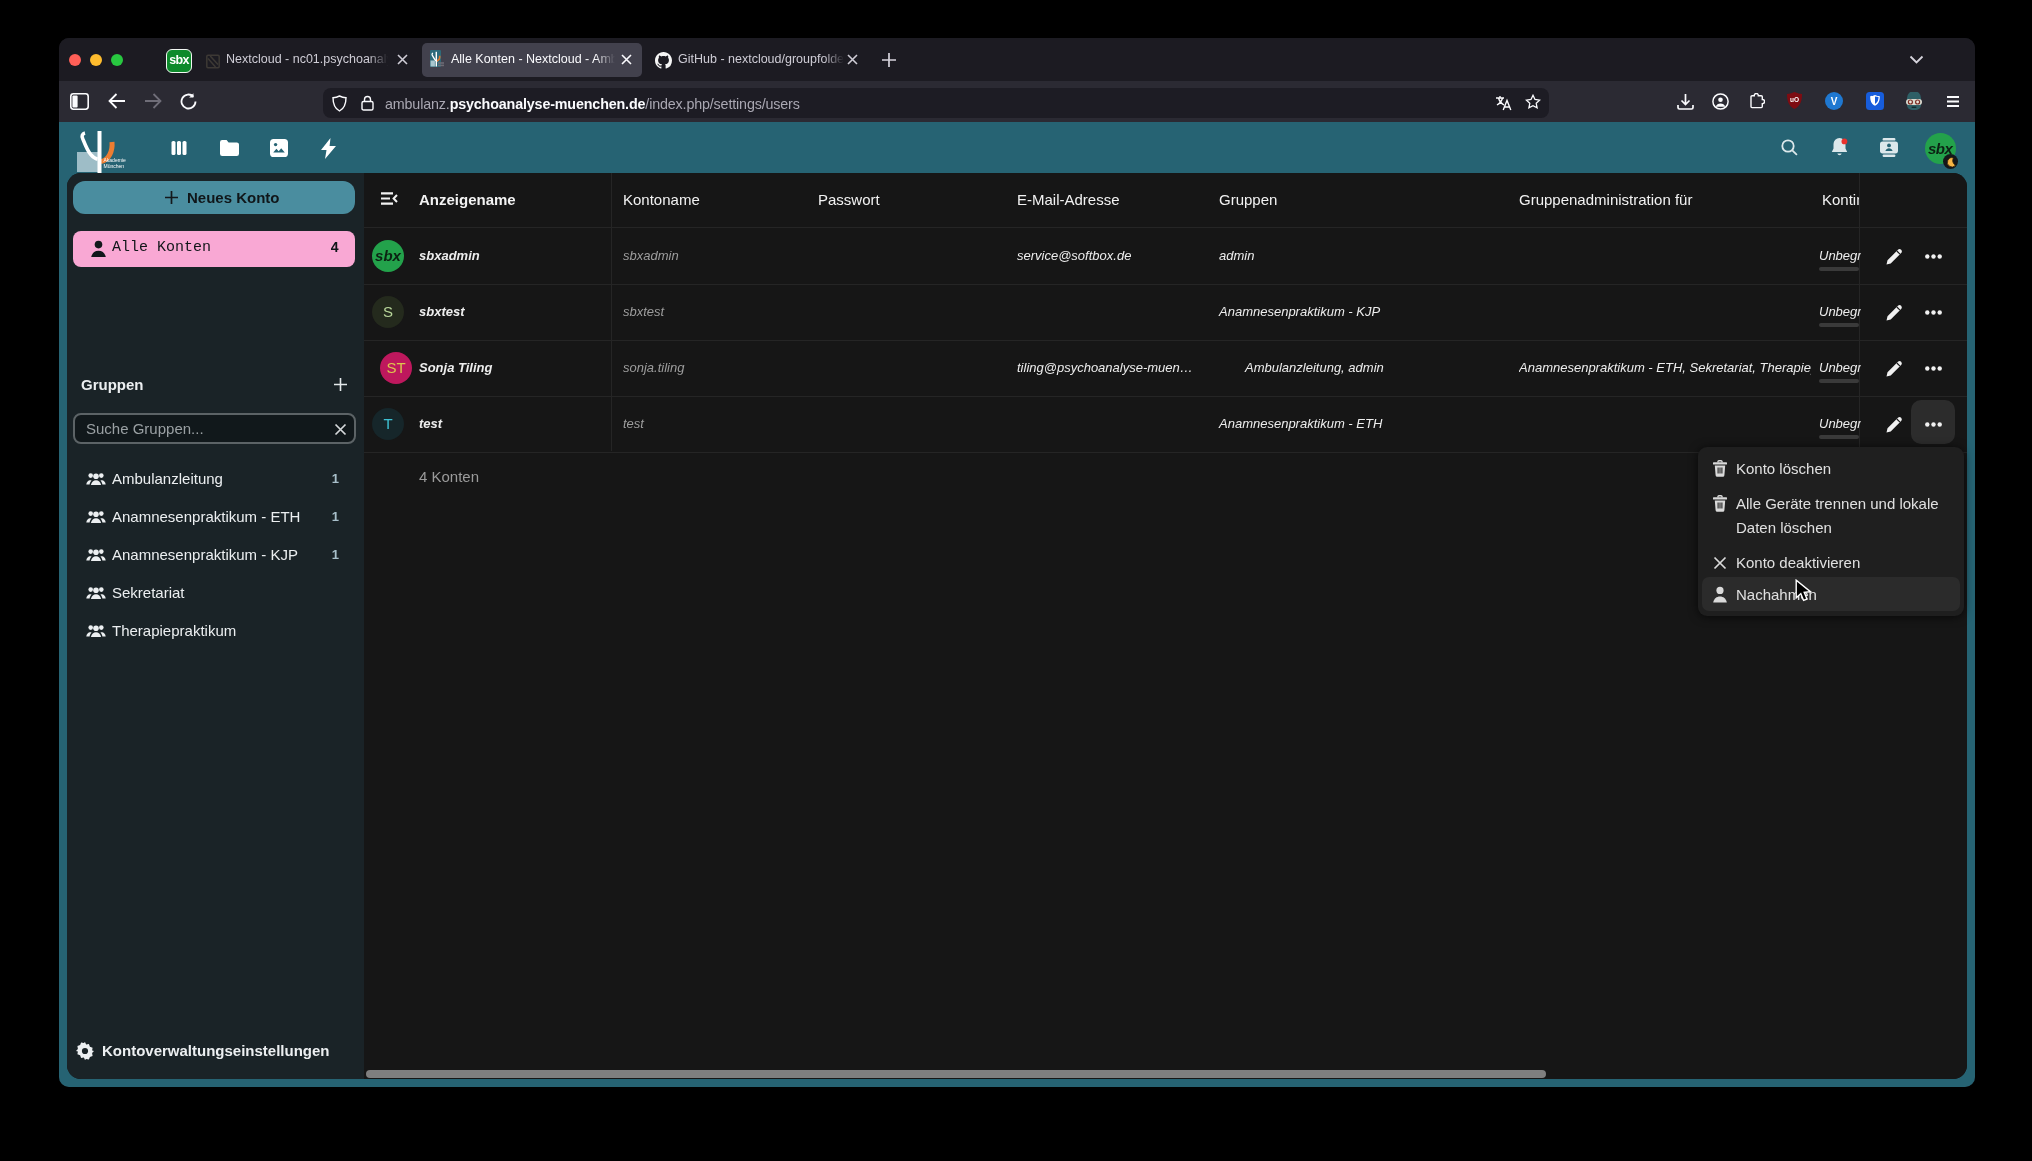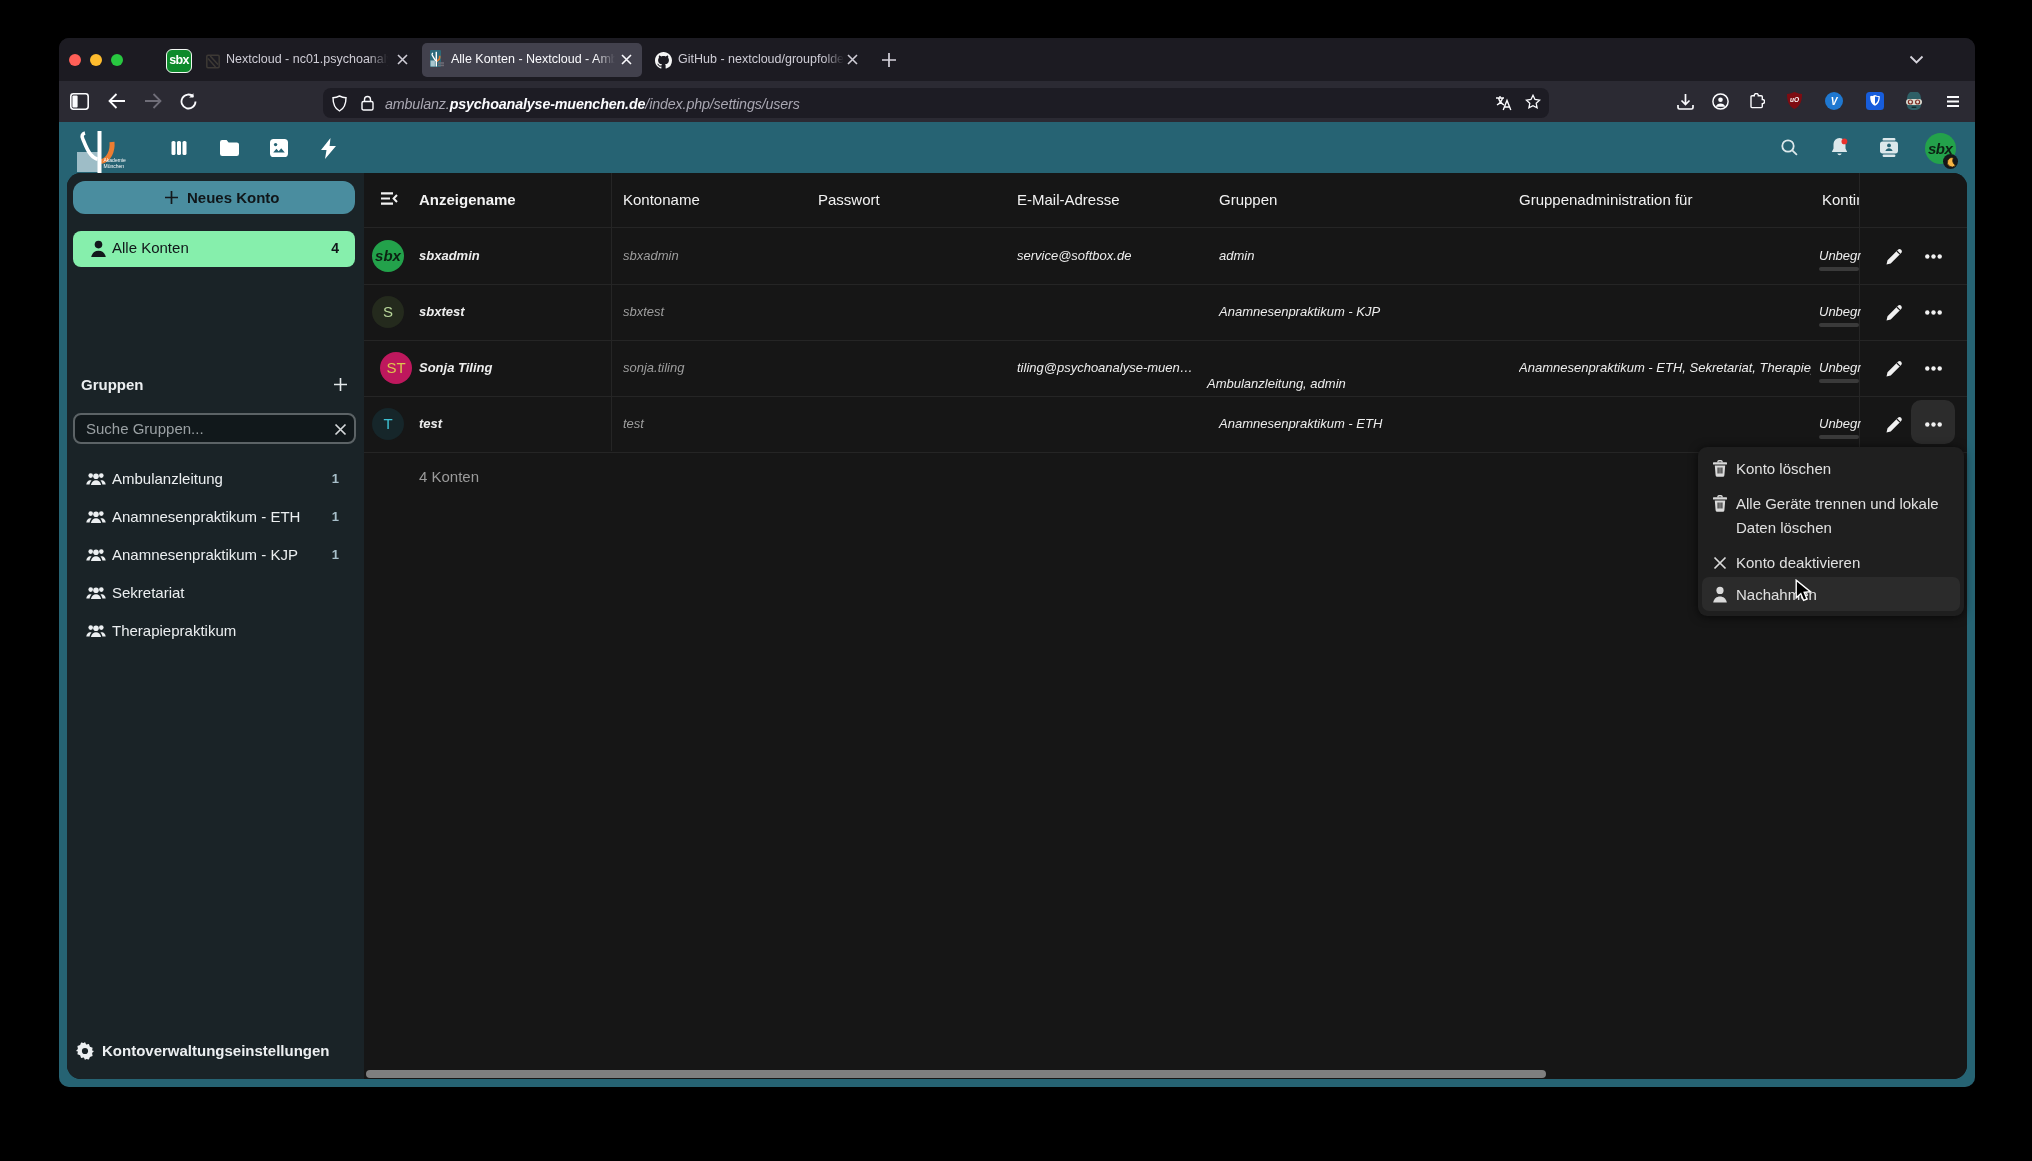--- a/index.html
+++ b/index.html
@@ -10,21 +10,21 @@
   
   #tabbar{position:absolute;left:0;top:0;width:100%;height:43px;background:#1c1b22;}
   .tl{position:absolute;top:15.5px;width:12px;height:12px;border-radius:50%;}
   #tabbar .sbxfav{position:absolute;left:107px;top:11px;width:26px;height:24px;background:#0d8a2b;
     border:1.5px solid #f2f7f3;border-radius:6px;box-sizing:border-box;color:#fff;font-weight:bold;
     font-size:12.5px;text-align:center;line-height:20px;letter-spacing:-0.6px;}
   .tabtitle{position:absolute;font-size:12.5px;color:#cfcdd6;white-space:nowrap;overflow:hidden;top:14px;-webkit-mask-image:linear-gradient(90deg,#000 88%,transparent);}
   .tabx{position:absolute;top:15px;width:13px;height:13px;}
   #activetab{position:absolute;left:363px;top:5px;width:220px;height:34px;background:#42414d;border-radius:5px;}
   
-  #navbar{position:absolute;left:0;top:43px;width:100%;height:41px;background:#2b2a33;font-style:italic;}
+  #navbar{position:absolute;left:0;top:43px;width:100%;height:41px;background:#2b2a33;}
   #urlbar{position:absolute;left:264px;top:7px;width:1226px;height:30px;background:#1d1c24;border-radius:8px;}
   #urltext{position:absolute;left:62px;top:7.5px;font-size:14.3px;letter-spacing:-0.15px;color:#a9a7b2;white-space:nowrap;}
   #urltext b{color:#fbfbfe;font-weight:600;}
   
   #ncbody{position:absolute;left:0;top:84px;width:100%;height:965px;background:#266373;}
   #mainbox{position:absolute;left:8px;top:51px;width:1900px;height:906px;border-radius:14px;
     overflow:hidden;background:#161616;}
   #sidebar{position:absolute;left:0;top:0;width:297px;height:100%;background:#1a2327;}
   #content{position:absolute;left:297px;top:0;width:1603px;height:100%;background:#161616;}
   .navrow{position:absolute;left:6px;width:282px;height:36px;border-radius:8px;}
@@ -236,21 +236,21 @@
     <div id="mainbox">
       <div id="sidebar">
 
         <div class="abs" style="left:6px;top:8px;width:282px;height:33px;background:#4a8d9f;border-radius:12px;">
           <svg class="abs" style="left:91px;top:9px;" width="15" height="15" viewBox="0 0 15 15">
               <path d="M7.5 1v13M1 7.5h13" stroke="#14191c" stroke-width="1.7"></path>
             </svg>
           <div class="abs" style="left:114px;top:8px;font-size:15px;font-weight:bold;color:#101619;">Neues Konto</div>
         </div>
 
-        <div class="navrow" style="top:58px;background:#86efac;">
+        <div class="navrow" style="top:58px;background:#f9a8d4;font-family:Liberation Mono, monospace;">
           <svg class="abs" style="left:17px;top:9px;" width="17" height="18" viewBox="0 0 17 18">
               <circle cx="8.5" cy="4.6" r="3.8" fill="#12181b"></circle>
               <path d="M1.2 17c.9-4.2 3.6-6.3 7.3-6.3s6.4 2.1 7.3 6.3z" fill="#12181b"></path>
             </svg>
           <div class="lbl" style="color:#101619;">Alle Konten</div>
           <div class="cnt" style="color:#101619;font-size:14px;">4</div>
         </div>
 
 
 
@@ -382,21 +382,21 @@
               <circle cx="2.3" cy="2.5" r="2.2" fill="#f1f1f1"></circle>
               <circle cx="8.5" cy="2.5" r="2.2" fill="#f1f1f1"></circle>
               <circle cx="14.7" cy="2.5" r="2.2" fill="#f1f1f1"></circle>
             </svg>
         </div>
         <div class="row" style="top:167px;">
           <div class="avatar" style="background:#be185d;color:#ddc64e;margin-left:8px;">ST</div>
           <div class="cell" style="left:55px;font-weight:bold;">Sonja Tiling</div>
           <div class="cell grey" style="left:259px;">sonja.tiling</div>
           <div class="cell" style="left:653px;width:182px;overflow:hidden;text-overflow:ellipsis;">tiling@psychoanalyse-muenchen.de</div>
-          <div class="cell" style="left:843px;margin-top:16px;">Ambulanzleitung, admin</div>
+          <div class="cell" style="left:881px;">Ambulanzleitung, admin</div>
           <div class="cell" style="left:1155px;width:292px;overflow:hidden;">Anamnesenpraktikum - ETH, Sekretariat, Therapiepraktikum</div>
           <div class="cell" style="left:1455px;width:42px;overflow:hidden;">Unbegrenzt</div>
           <div class="abs" style="left:1455px;top:39px;width:40px;height:4px;border-radius:2px;background:#3a3a3a;"></div>
           <svg class="abs" style="left:1522px;top:20px;" width="17" height="17" viewBox="0 0 17 17">
               <path d="M0.5 16.5l1-4.2L12.2 1.6a2.3 2.3 0 0 1 3.2 3.2L4.7 15.5z" fill="#f1f1f1"></path>
               <path d="M10.8 3l3.2 3.2" stroke="#161616" stroke-width="1.1"></path>
             </svg>
           <svg class="abs" style="left:1561px;top:26px;" width="17" height="5" viewBox="0 0 17 5">
               <circle cx="2.3" cy="2.5" r="2.2" fill="#f1f1f1"></circle>
               <circle cx="8.5" cy="2.5" r="2.2" fill="#f1f1f1"></circle>

